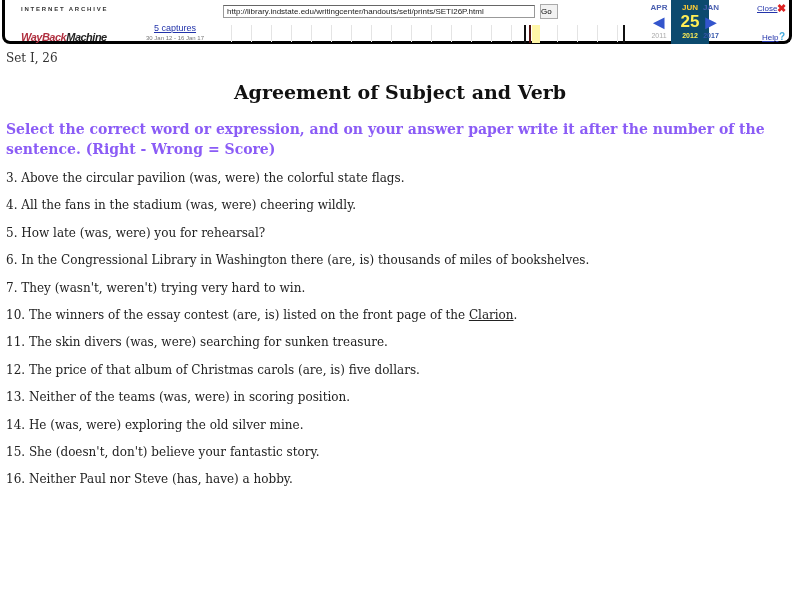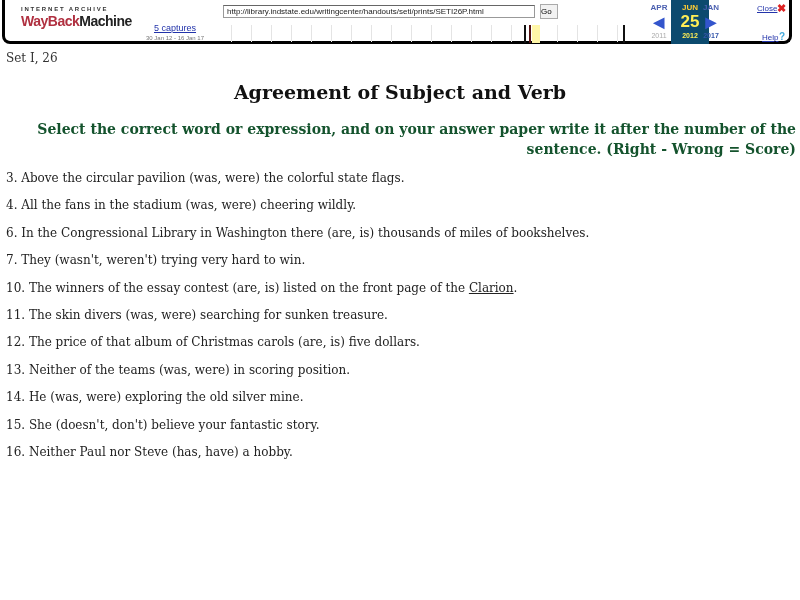--- a/index.html
+++ b/index.html
@@ -7,21 +7,21 @@
 
   
   .wb-bar {
     position: absolute; left: 2px; top: 0; width: 790px; height: 44px;
     border: 3px solid #000; border-top: none; border-radius: 0 0 8px 8px;
     background: #fff; box-sizing: border-box;
     font-family: "Liberation Sans", sans-serif;
   }
   .wb-logo { position: absolute; left: 16px; top: 6px; width: 90px; }
   .wb-logo .ia { font-size: 6px; letter-spacing: 1.8px; color: #333; font-weight: bold; white-space: nowrap; }
-  .wb-logo .wm { margin-top: 1px; font-size: 14px; font-weight: bold; letter-spacing: -0.5px; white-space: nowrap; line-height: 16px; }
+  .wb-logo .wm { margin-top: 17px; font-size: 11px; font-weight: bold; letter-spacing: -0.5px; white-space: nowrap; line-height: 16px; font-style: italic; }
   .wb-logo .wm .way { color: #b03040; }
   .wb-logo .wm .mach { color: #222; }
   .captures { position: absolute; left: 130px; top: 23px; width: 80px; text-align: center; }
   .captures a { font-size: 9px; color: #2233aa; text-decoration: underline; display: block; }
   .captures .range { font-size: 6px; color: #777; display: block; margin-top: 2px; white-space: nowrap; }
   .url-input {
     position: absolute; left: 218px; top: 5px; width: 312px; height: 13px;
     border: 1px solid #999; border-top-color: #666; font-size: 8px; padding: 0 3px;
     font-family: "Liberation Sans", sans-serif; box-sizing: border-box; line-height: 12px; color: #222;
   }
@@ -47,21 +47,21 @@
   .cal-next { left: 692px; }
   .cal-next .yr { color: #3355aa; }
   .close-link { position: absolute; left: 752px; top: 4px; font-size: 8px; color: #2233aa; text-decoration: underline; }
   .close-x { position: absolute; left: 772px; top: 2px; font-size: 11px; color: #dd2222; font-weight: bold; }
   .help-link { position: absolute; left: 757px; top: 33px; font-size: 8px; color: #2233aa; text-decoration: underline; }
   .help-q { position: absolute; left: 774px; top: 31px; font-size: 10px; color: #44aadd; font-weight: bold; }
 
   
   .set-label { position: absolute; left: 6px; top: 51px; font-size: 12px; color: #333; }
   .title { position: absolute; left: 0; width: 800px; top: 81px; text-align: center; font-size: 19px; font-weight: bold; color: #111; margin: 0; }
-  .instructions { position: absolute; left: 6px; top: 119px; width: 790px; font-size: 14px; font-weight: bold; line-height: 20px; color: #14532d; margin: 0; text-align: right; }
+  .instructions { position: absolute; left: 6px; top: 119px; width: 790px; font-size: 14px; font-weight: bold; line-height: 20px; color: #8b5cf6; margin: 0; }
   .items { position: absolute; left: 6px; top: 170px; margin: 0; padding: 0; list-style: none; }
   .items li { font-size: 12px; height: 27.4px; line-height: 16px; white-space: nowrap; color: #222; }
   .items li u { text-decoration: underline; }
 </style>
 </head>
 <body>
 
 <div class="wb-bar">
   <div class="wb-logo">
     <div class="ia">INTERNET ARCHIVE</div>
@@ -122,20 +122,21 @@
   <span class="help-q">?</span>
 </div>
 
 <div class="set-label">Set I, 26</div>
 <h1 class="title">Agreement of Subject and Verb</h1>
 <p class="instructions">Select the correct word or expression, and on your answer paper write it after the number of the sentence. (Right - Wrong = Score)</p>
 
 <ul class="items">
   <li>3. Above the circular pavilion (was, were) the colorful state flags.</li>
   <li>4. All the fans in the stadium (was, were) cheering wildly.</li>
+  <li>5. How late (was, were) you for rehearsal?</li>
   <li>6. In the Congressional Library in Washington there (are, is) thousands of miles of bookshelves.</li>
   <li>7. They (wasn't, weren't) trying very hard to win.</li>
   <li><span>10. The winners of the essay contest (are, is) listed on the front page of the </span><u>Clarion</u><span>.</span></li>
   <li>11. The skin divers (was, were) searching for sunken treasure.</li>
   <li>12. The price of that album of Christmas carols (are, is) five dollars.</li>
   <li>13. Neither of the teams (was, were) in scoring position.</li>
   <li>14. He (was, were) exploring the old silver mine.</li>
   <li>15. She (doesn't, don't) believe your fantastic story.</li>
   <li>16. Neither Paul nor Steve (has, have) a hobby.</li>
 </ul>

